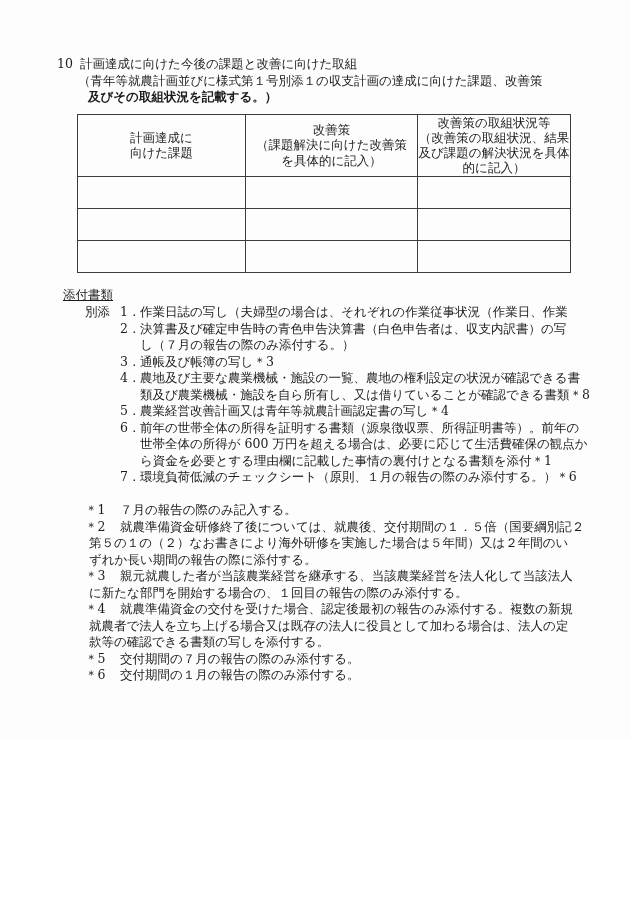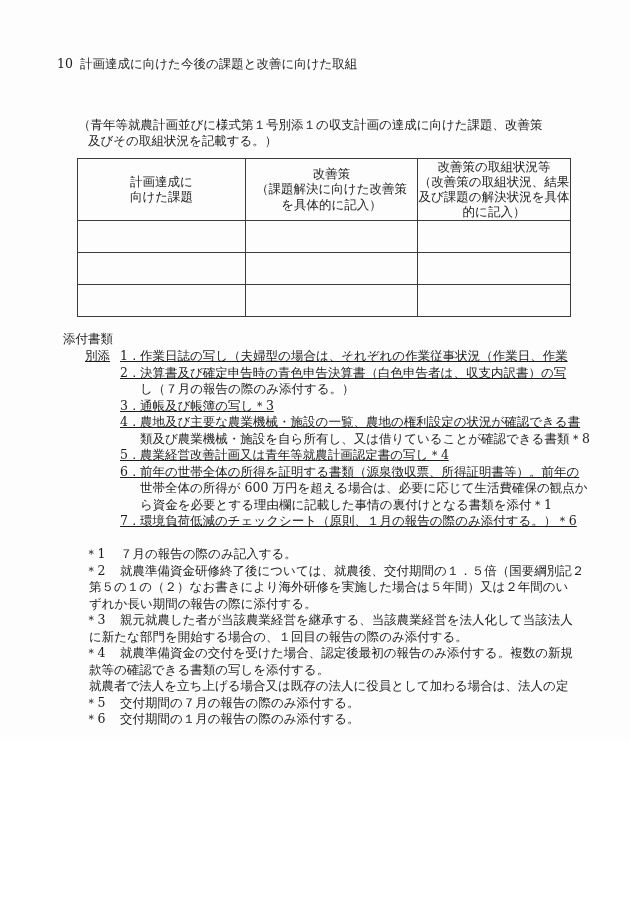--- a/index.html
+++ b/index.html
@@ -12,22 +12,22 @@
     overflow:hidden;
     font-family:"DejaVu Serif","Liberation Serif",serif;
     font-size:12.5px;
     line-height:16.5px;
     color:#1c1c1c;
   }
   .line{white-space:nowrap;}
   
   .title-row{display:flex;}
   .sec-no{width:23px;flex:0 0 auto;}
-  .subtitle-1{margin-left:21px;margin-top:44px;}
-  .subtitle-2{margin-left:31px;}
+  .subtitle-1{margin-left:21px;}
+  .subtitle-2{margin-left:31px;font-weight:bold;}
   
   table.issues{
     border-collapse:collapse;
     margin:8px 0 0 20px;
     table-layout:fixed;
     width:493px;
   }
   table.issues th, table.issues td{
     border:1px solid #3c3c3c;
     font-weight:normal;
@@ -35,23 +35,23 @@
   }
   table.issues th{
     text-align:center;
     vertical-align:middle;
     height:60px;
     line-height:15.3px;
     font-size:12.5px;
   }
   table.issues td{height:31px;}
   
-  .attach-heading{margin:14px 7px 0 6px;}
+  .attach-heading{margin:14px 7px 0 6px;text-decoration:underline;}
   .attach-list{margin-left:28px;margin-top:1px;}
-  .item-first{display:flex;text-decoration:underline;}
+  .item-first{display:flex;}
   .side-label{width:35px;flex:0 0 auto;}
   .side-spacer{width:35px;flex:0 0 auto;}
   .item-no{width:20px;flex:0 0 auto;}
   .item-cont{margin-left:55px;}
   
   .notes{margin-left:28px;margin-top:16.5px;}
   .note-first{display:flex;}
   .note-marker{width:35px;flex:0 0 auto;}
   .note-cont{margin-left:4px;}
 </style>
@@ -201,22 +201,22 @@
         <span class="line">親元就農した者が当該農業経営を継承する、当該農業経営を法人化して当該法人</span>
       </div>
       <div class="note-cont line">に新たな部門を開始する場合の、１回目の報告の際のみ添付する。</div>
     </div>
 
     <div>
       <div class="note-first">
         <span class="note-marker line">＊4</span>
         <span class="line">就農準備資金の交付を受けた場合、認定後最初の報告のみ添付する。複数の新規</span>
       </div>
+      <div class="note-cont line">就農者で法人を立ち上げる場合又は既存の法人に役員として加わる場合は、法人の定</div>
       <div class="note-cont line">款等の確認できる書類の写しを添付する。</div>
-      <div class="note-cont line">就農者で法人を立ち上げる場合又は既存の法人に役員として加わる場合は、法人の定</div>
     </div>
 
     <div>
       <div class="note-first">
         <span class="note-marker line">＊5</span>
         <span class="line">交付期間の７月の報告の際のみ添付する。</span>
       </div>
     </div>
 
     <div>

